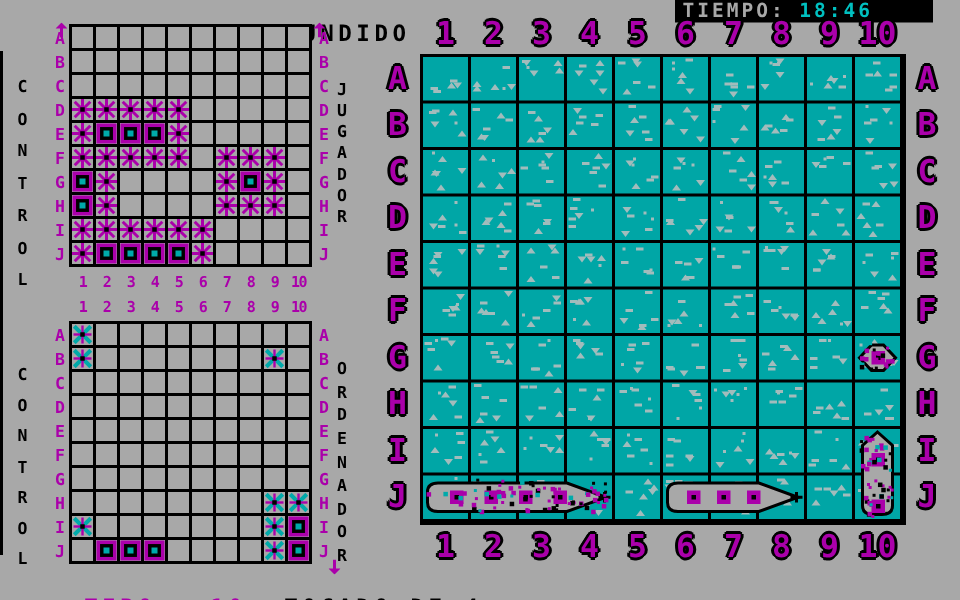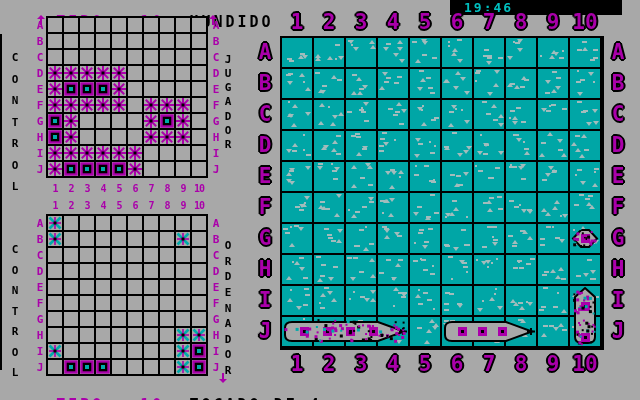--- a/index.html
+++ b/index.html
@@ -37,21 +37,22 @@
 </head>
 <body>
 
 <div id="screen">
 
   <div class="px status" style="left:8px;top:1px;">
     <span class="mag">TIRO=  10:</span><span class="blk" style="margin-left:13px;">HUNDIDO</span>
   </div>
 
   <div class="px" id="timerbox">
-    <span class="tv">19:46</span>
+    <span class="tl">TIEMPO:</span>
+    <span class="tv">18:46</span>
   </div>
 
   <div class="px edge" style="left:0;top:34px;width:2px;height:336px;"></div>
 
   <div class="px vcol" id="control-upper" style="left:6px;top:52px;width:18px;height:140px;">
       <span class="vchar">C</span>
       <span class="vchar">O</span>
       <span class="vchar">N</span>
       <span class="vchar">T</span>
       <span class="vchar">R</span>

